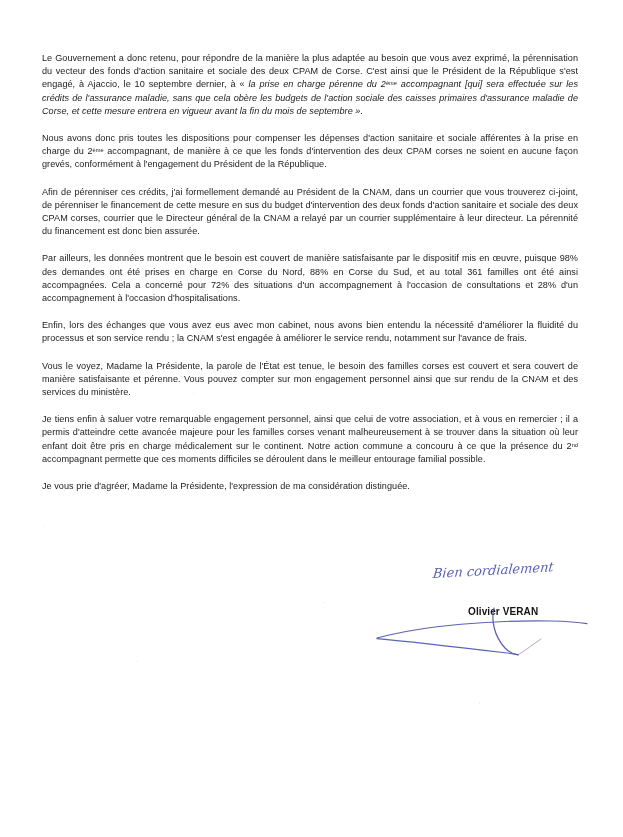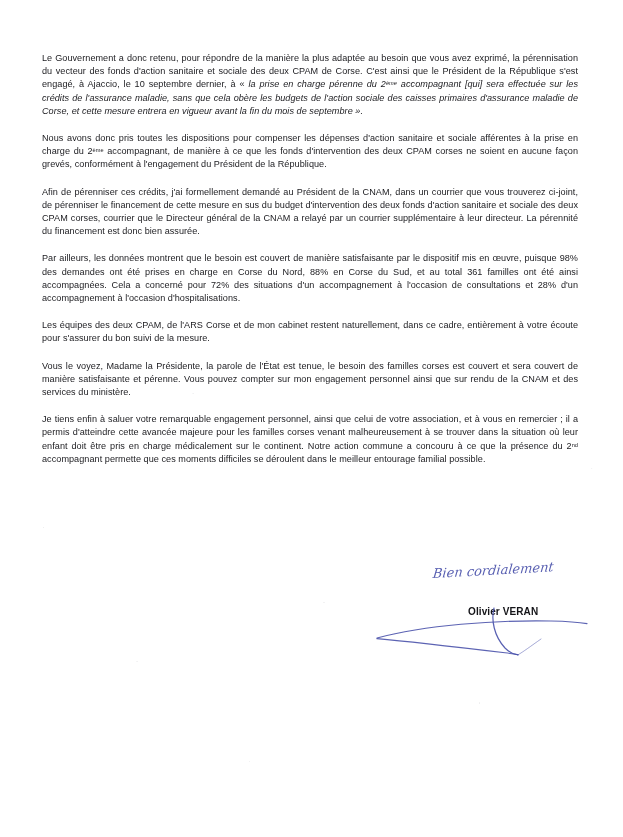--- a/index.html
+++ b/index.html
@@ -106,27 +106,28 @@
   <div class="body-text">
 
     <p class="para"><span>Le Gouvernement a donc retenu, pour répondre de la manière la plus adaptée au besoin que vous avez exprimé, la pérennisation du vecteur des fonds d'action sanitaire et sociale des deux CPAM de Corse. C'est ainsi que le Président de la République s'est engagé, à Ajaccio, le 10 septembre dernier, à « </span><span class="it"><span>la prise en charge pérenne du 2</span><sup>ème</sup><span> accompagnant [qui] sera effectuée sur les crédits de l'assurance maladie, sans que cela obère les budgets de l'action sociale des caisses primaires d'assurance maladie de Corse, et cette mesure entrera en vigueur avant la fin du mois de septembre ».</span></span></p>
 
     <p class="para"><span>Nous avons donc pris toutes les dispositions pour compenser les dépenses d'action sanitaire et sociale afférentes à la prise en charge du 2</span><sup>ème</sup><span> accompagnant, de manière à ce que les fonds d'intervention des deux CPAM corses ne soient en aucune façon grevés, conformément à l'engagement du Président de la République.</span></p>
 
     <p class="para">Afin de pérenniser ces crédits, j'ai formellement demandé au Président de la CNAM, dans un courrier que vous trouverez ci-joint, de pérenniser le financement de cette mesure en sus du budget d'intervention des deux fonds d'action sanitaire et sociale des deux CPAM corses, courrier que le Directeur général de la CNAM a relayé par un courrier supplémentaire à leur directeur. La pérennité du financement est donc bien assurée.</p>
 
     <p class="para">Par ailleurs, les données montrent que le besoin est couvert de manière satisfaisante par le dispositif mis en œuvre, puisque 98% des demandes ont été prises en charge en Corse du Nord, 88% en Corse du Sud, et au total 361 familles ont été ainsi accompagnées. Cela a concerné pour 72% des situations d'un accompagnement à l'occasion de consultations et 28% d'un accompagnement à l'occasion d'hospitalisations.</p>
 
+    <p class="para">Enfin, lors des échanges que vous avez eus avec mon cabinet, nous avons bien entendu la nécessité d'améliorer la fluidité du processus et son service rendu ; la CNAM s'est engagée à améliorer le service rendu, notamment sur l'avance de frais.</p>
 
-    <p class="para">Les équipes des deux CPAM, de l'ARS Corse et de mon cabinet restent naturellement, dans ce cadre, entièrement à votre écoute pour s'assurer du bon suivi de la mesure.</p>
 
     <p class="para">Vous le voyez, Madame la Présidente, la parole de l'État est tenue, le besoin des familles corses est couvert et sera couvert de manière satisfaisante et pérenne. Vous pouvez compter sur mon engagement personnel ainsi que sur rendu de la CNAM et des services du ministère.</p>
 
     <p class="para"><span>Je tiens enfin à saluer votre remarquable engagement personnel, ainsi que celui de votre association, et à vous en remercier ; il a permis d'atteindre cette avancée majeure pour les familles corses venant malheureusement à se trouver dans la situation où leur enfant doit être pris en charge médicalement sur le continent. Notre action commune a concouru à ce que la présence du 2</span><sup>nd</sup><span> accompagnant permette que ces moments difficiles se déroulent dans le meilleur entourage familial possible.</span></p>
 
+    <p class="para">Je vous prie d'agréer, Madame la Présidente, l'expression de ma considération distinguée.</p>
 
   </div>
 
   <div class="sign-block">
 
     <div class="handwritten">Bien cordialement</div>
 
     <div class="typed-name">Olivier VERAN</div>
 
     <svg class="sig-svg" viewBox="0 0 250 75">

